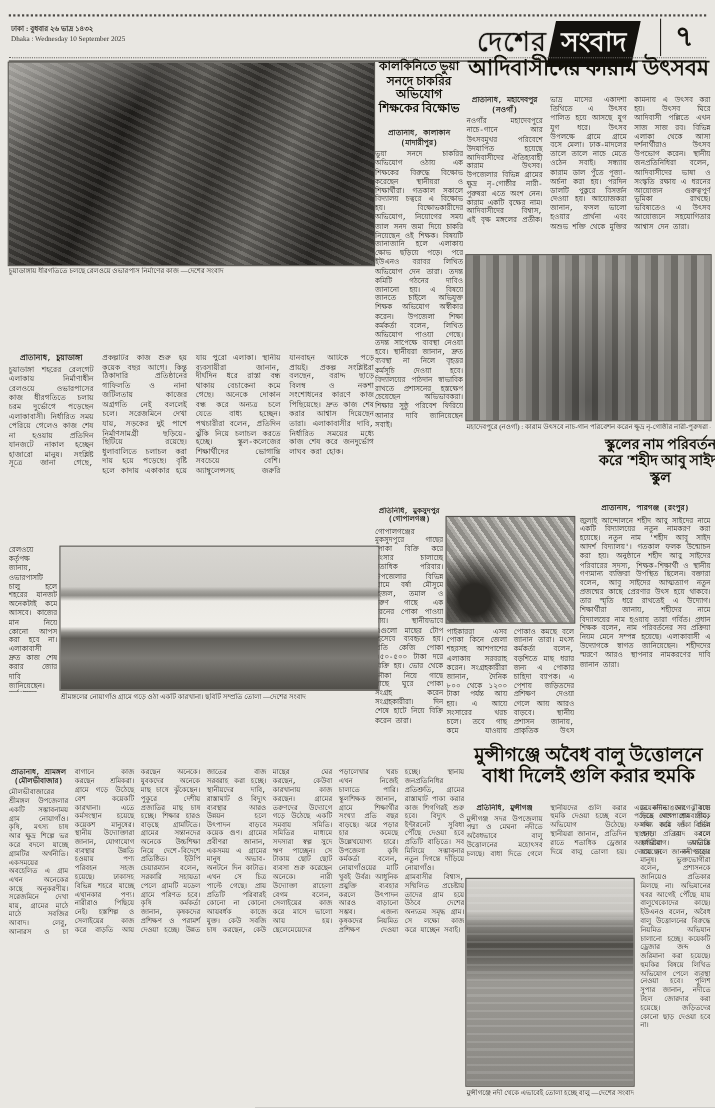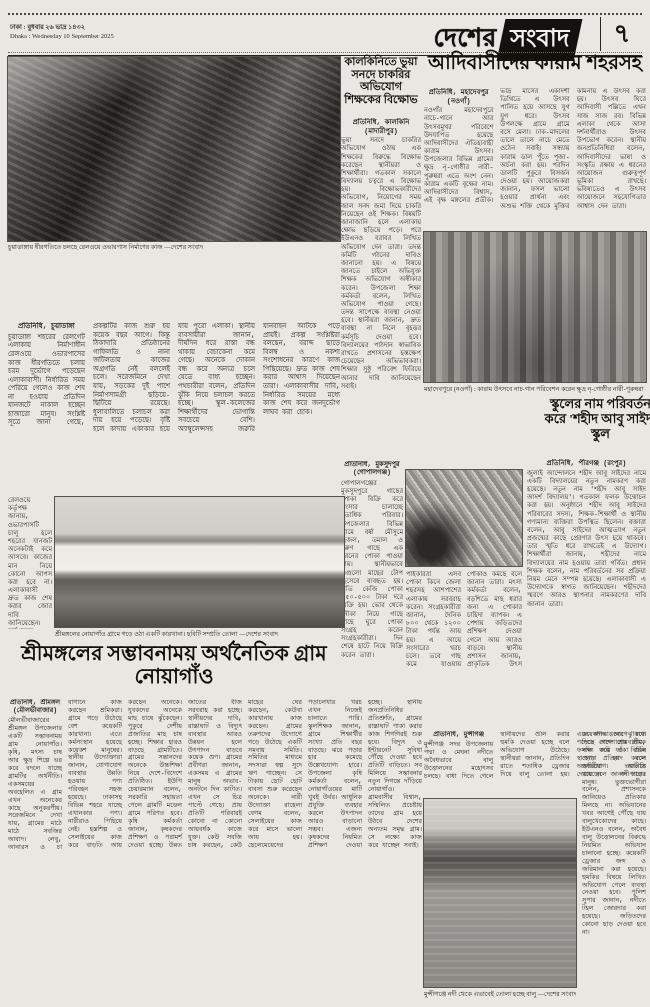--- a/index.html
+++ b/index.html
@@ -4,21 +4,21 @@
 <style>
   html,body{margin:0;padding:0;background:#a9a7a2;}
   .page{position:relative;width:650px;height:1007px;margin:0 auto;background:#e9e7e2;
         font-family:"Liberation Serif","DejaVu Serif",serif;color:#17150f;overflow:hidden;}
   .abs{position:absolute;}
   .masthead{border-top:2px dotted #4a4844;border-bottom:1.5px solid #26241f;}
   .masthead::after{content:"";position:absolute;left:0;right:0;bottom:2px;border-bottom:1px dotted #6b6964;}
   .dateline{font-size:6.5px;line-height:8.5px;color:#33312c;}
   .dateline .bn{font-weight:bold;}
   .logo{white-space:nowrap;}
-  .logo-desher{font-size:25px;font-weight:bold;letter-spacing:.5px;color:#14120e;
+  .logo-desher{font-size:25px;font-weight:normal;letter-spacing:.5px;color:#14120e;
                text-shadow:0 0 1px #14120e;}
   .logo-badge{display:inline-block;background:#14120e;color:#f4f2ed;font-size:24px;font-weight:bold;
               padding:0 9px 2px 9px;transform:skewX(-12deg);margin-left:4px;}
   .logo-badge>span{display:inline-block;transform:skewX(12deg);}
   .pagenum{font-size:26px;font-weight:bold;text-align:center;border-left:1.5px solid #26241f;}
   .headline{font-weight:bold;text-align:center;line-height:1.14;color:#121008;}
   .body-text{text-align:justify;overflow:hidden;line-height:1.26;word-break:break-word;color:#201e18;font-family:Liberation Mono, monospace;}
   .byline{display:block;font-weight:bold;text-align:center;margin-bottom:2px;}
   .photo{position:absolute;outline:1px solid #55534e;}
   .caption{position:absolute;font-size:6.3px;line-height:1.2;color:#26241f;overflow:hidden;white-space:nowrap;}
@@ -53,21 +53,21 @@
     <span>চুয়াডাঙ্গা শহরের রেলগেট এলাকায় নির্মাণাধীন রেলওয়ে ওভারপাসের কাজ ধীরগতিতে চলায় চরম দুর্ভোগে পড়েছেন এলাকাবাসী। নির্ধারিত সময় পেরিয়ে গেলেও কাজ শেষ না হওয়ায় প্রতিদিন যানজটে নাকাল হচ্ছেন হাজারো মানুষ। সংশ্লিষ্ট সূত্রে জানা গেছে, প্রকল্পটির কাজ শুরু হয় কয়েক বছর আগে। কিন্তু ঠিকাদারি প্রতিষ্ঠানের গাফিলতি ও নানা জটিলতায় কাজের অগ্রগতি নেই বললেই চলে। সরেজমিনে দেখা যায়, সড়কের দুই পাশে নির্মাণসামগ্রী ছড়িয়ে-ছিটিয়ে রয়েছে। ধুলাবালিতে চলাচল করা দায় হয়ে পড়েছে। বৃষ্টি হলে কাদায় একাকার হয়ে যায় পুরো এলাকা। স্থানীয় ব্যবসায়ীরা জানান, দীর্ঘদিন ধরে রাস্তা বন্ধ থাকায় বেচাকেনা কমে গেছে। অনেকে দোকান বন্ধ করে অন্যত্র চলে যেতে বাধ্য হচ্ছেন। পথচারীরা বলেন, প্রতিদিন ঝুঁকি নিয়ে চলাচল করতে হচ্ছে। স্কুল-কলেজের শিক্ষার্থীদের ভোগান্তি সবচেয়ে বেশি। অ্যাম্বুলেন্সসহ জরুরি যানবাহন আটকে পড়ে প্রায়ই। প্রকল্প সংশ্লিষ্টরা বলছেন, বরাদ্দ ছাড়ে বিলম্ব ও নকশা সংশোধনের কারণে কাজ পিছিয়েছে। দ্রুত কাজ শেষ করার আশ্বাস দিয়েছেন তারা। এলাকাবাসীর দাবি, নির্ধারিত সময়ের মধ্যে কাজ শেষ করে জনদুর্ভোগ লাঘব করা হোক।</span>
   </div>
   <div class="abs body-text" style="left:8px;top:497px;width:44px;height:132px;font-size:6.5px;">রেলওয়ে কর্তৃপক্ষ জানায়, ওভারপাসটি চালু হলে শহরের যানজট অনেকটাই কমে আসবে। কাজের মান নিয়ে কোনো আপস করা হবে না। এলাকাবাসী দ্রুত কাজ শেষ করার জোর দাবি জানিয়েছেন। কর্তৃপক্ষের কার্যকর পদক্ষেপের অপেক্ষায় রয়েছেন তারা।</div>
 
   <h2 class="abs headline" style="left:341px;top:55px;width:80px;font-size:11px;margin:0;">কালকিনিতে ভুয়া সনদে চাকরির অভিযোগ শিক্ষকের বিক্ষোভ</h2>
   <div class="abs body-text" style="left:341px;top:118px;width:80px;height:274px;font-size:6.5px;">
     <span class="byline" style="font-size:6.8px;">প্রতিনিধি, কালকিনি (মাদারীপুর)</span>
     <span>ভুয়া সনদে চাকরির অভিযোগ ওঠায় এক শিক্ষকের বিরুদ্ধে বিক্ষোভ করেছেন স্থানীয়রা ও শিক্ষার্থীরা। গতকাল সকালে বিদ্যালয় চত্বরে এ বিক্ষোভ হয়। বিক্ষোভকারীদের অভিযোগ, নিয়োগের সময় জাল সনদ জমা দিয়ে চাকরি নিয়েছেন ওই শিক্ষক। বিষয়টি জানাজানি হলে এলাকায় ক্ষোভ ছড়িয়ে পড়ে। পরে ইউএনও বরাবর লিখিত অভিযোগ দেন তারা। তদন্ত কমিটি গঠনের দাবিও জানানো হয়। এ বিষয়ে জানতে চাইলে অভিযুক্ত শিক্ষক অভিযোগ অস্বীকার করেন। উপজেলা শিক্ষা কর্মকর্তা বলেন, লিখিত অভিযোগ পাওয়া গেছে। তদন্ত সাপেক্ষে ব্যবস্থা নেওয়া হবে। স্থানীয়রা জানান, দ্রুত ব্যবস্থা না নিলে বৃহত্তর কর্মসূচি দেওয়া হবে। বিদ্যালয়ের পাঠদান স্বাভাবিক রাখতে প্রশাসনের হস্তক্ষেপ চেয়েছেন অভিভাবকরা। শিক্ষার সুষ্ঠু পরিবেশ ফিরিয়ে আনার দাবি জানিয়েছেন সবাই।</span>
   </div>
 
-  <h1 class="abs headline" style="left:424px;top:52px;width:222px;font-size:19.5px;margin:0;white-space:nowrap;">আদিবাসীদের কারাম শহরসহ</h1>
+  <h1 class="abs headline" style="left:424px;top:52px;width:222px;font-size:19.5px;margin:0;white-space:nowrap;">আদিবাসীদের কারাম উৎসবম</h1>
   <div class="abs body-text cols3" style="left:424px;top:88px;width:222px;height:142px;font-size:6.5px;">
     <span class="byline" style="font-size:6.8px;">প্রতিনিধি, মহাদেবপুর (নওগাঁ)</span>
     <span>নওগাঁর মহাদেবপুরে নাচে-গানে আর উৎসবমুখর পরিবেশে উদযাপিত হয়েছে আদিবাসীদের ঐতিহ্যবাহী কারাম উৎসব। উপজেলার বিভিন্ন গ্রামের ক্ষুদ্র নৃ-গোষ্ঠীর নারী-পুরুষরা এতে অংশ নেন। কারাম একটি বৃক্ষের নাম। আদিবাসীদের বিশ্বাস, এই বৃক্ষ মঙ্গলের প্রতীক। ভাদ্র মাসের একাদশী তিথিতে এ উৎসব পালিত হয়ে আসছে যুগ যুগ ধরে। উৎসব উপলক্ষে গ্রামে গ্রামে বসে মেলা। ঢাক-মাদলের তালে তালে নাচে মেতে ওঠেন সবাই। সন্ধ্যায় কারাম ডাল পুঁতে পূজা-অর্চনা করা হয়। পরদিন ডালটি পুকুরে বিসর্জন দেওয়া হয়। আয়োজকরা জানান, ফসল ভালো হওয়ার প্রার্থনা এবং অশুভ শক্তি থেকে মুক্তির কামনায় এ উৎসব করা হয়। উৎসব ঘিরে আদিবাসী পল্লিতে এখন সাজ সাজ রব। বিভিন্ন এলাকা থেকে আসা দর্শনার্থীরাও উৎসব উপভোগ করেন। স্থানীয় জনপ্রতিনিধিরা বলেন, আদিবাসীদের ভাষা ও সংস্কৃতি রক্ষায় এ ধরনের আয়োজন গুরুত্বপূর্ণ ভূমিকা রাখছে। ভবিষ্যতেও এ উৎসব আয়োজনে সহযোগিতার আশ্বাস দেন তারা।</span>
   </div>
   <div class="photo" style="left:424px;top:232px;width:222px;height:150px;background:
       radial-gradient(ellipse at 50% 88%,rgba(0,0,0,.38),transparent 62%),
       repeating-linear-gradient(90deg,#8f8d88 0 6px,#6f6d68 6px 12px,#a3a19c 12px 18px),
       linear-gradient(#b2b0ab 0%,#8a8883 45%,#6f6d68 100%);"></div>
   <div class="caption" style="left:424px;top:385px;width:222px;">মহাদেবপুরে (নওগাঁ) : কারাম উৎসবে নাচ-গান পরিবেশন করেন ক্ষুদ্র নৃ-গোষ্ঠীর নারী-পুরুষরা —দেশের সংবাদ</div>
 
@@ -83,26 +83,26 @@
 
   <h2 class="abs headline" style="left:541px;top:397px;width:119px;font-size:13px;margin:0;">স্কুলের নাম পরিবর্তন করে 'শহীদ আবু সাইদ' স্কুল</h2>
   <div class="abs body-text" style="left:527px;top:459px;width:119px;height:216px;font-size:6.5px;">
     <span class="byline" style="font-size:6.8px;">প্রতিনিধি, পীরগঞ্জ (রংপুর)</span>
     <span>জুলাই আন্দোলনে শহীদ আবু সাইদের নামে একটি বিদ্যালয়ের নতুন নামকরণ করা হয়েছে। নতুন নাম 'শহীদ আবু সাইদ আদর্শ বিদ্যালয়'। গতকাল ফলক উন্মোচন করা হয়। অনুষ্ঠানে শহীদ আবু সাইদের পরিবারের সদস্য, শিক্ষক-শিক্ষার্থী ও স্থানীয় গণ্যমান্য ব্যক্তিরা উপস্থিত ছিলেন। বক্তারা বলেন, আবু সাইদের আত্মত্যাগ নতুন প্রজন্মের কাছে প্রেরণার উৎস হয়ে থাকবে। তার স্মৃতি ধরে রাখতেই এ উদ্যোগ। শিক্ষার্থীরা জানায়, শহীদের নামে বিদ্যালয়ের নাম হওয়ায় তারা গর্বিত। প্রধান শিক্ষক বলেন, নাম পরিবর্তনের সব প্রক্রিয়া নিয়ম মেনে সম্পন্ন হয়েছে। এলাকাবাসী এ উদ্যোগকে স্বাগত জানিয়েছেন। শহীদদের স্মরণে আরও স্থাপনার নামকরণের দাবি জানান তারা।</span>
   </div>
 
   <div class="photo" style="left:55px;top:497px;width:289px;height:130px;background:
       linear-gradient(180deg,#d8d6d1 0%,#cfcdc8 28%,#a5a39e 31%,#8f8d88 34%,#eceae5 38%,#f0eee9 56%,#8f8d88 60%,#5f5d58 64%,#7d7b76 78%,#504e49 100%);"></div>
   <div class="caption" style="left:55px;top:630px;width:289px;">শ্রীমঙ্গলের নোয়াগাঁও গ্রামে গড়ে ওঠা একটি কারখানা। ছবিটি সম্প্রতি তোলা —দেশের সংবাদ</div>
-  <h1 class="abs headline" style="left:8px;top:642px;width:332px;font-size:20.5px;margin:0;">শ্রীমঙ্গলের সম্ভাবনাময় অর্থনৈতিক গ্রাম নোয়াগাঁও</h1>
   <div class="abs body-text cols7" style="left:8px;top:699px;width:414px;height:303px;font-size:6.3px;">
     <span class="byline" style="font-size:6.5px;">প্রতিনিধি, শ্রীমঙ্গল (মৌলভীবাজার)</span>
     <span>মৌলভীবাজারের শ্রীমঙ্গল উপজেলার একটি সম্ভাবনাময় গ্রাম নোয়াগাঁও। কৃষি, মৎস্য চাষ আর ক্ষুদ্র শিল্পে ভর করে বদলে যাচ্ছে গ্রামটির অর্থনীতি। একসময়ের অবহেলিত এ গ্রাম এখন অনেকের কাছে অনুকরণীয়। সরেজমিনে দেখা যায়, গ্রামের মাঠে মাঠে সবজির আবাদ। লেবু, আনারস ও চা বাগানে কাজ করছেন শ্রমিকরা। গ্রামে গড়ে উঠেছে বেশ কয়েকটি কারখানা। এতে কর্মসংস্থান হয়েছে কয়েকশ মানুষের। স্থানীয় উদ্যোক্তারা জানান, যোগাযোগ ব্যবস্থার উন্নতি হওয়ায় পণ্য পরিবহন সহজ হয়েছে। ঢাকাসহ বিভিন্ন শহরে যাচ্ছে এখানকার পণ্য। নারীরাও পিছিয়ে নেই। হস্তশিল্প ও সেলাইয়ের কাজ করে বাড়তি আয় করছেন অনেকে। যুবকদের অনেকে মাছ চাষে ঝুঁকেছেন। পুকুরে দেশীয় প্রজাতির মাছ চাষ হচ্ছে। শিক্ষার হারও বাড়ছে গ্রামটিতে। গ্রামের সন্তানদের অনেকে উচ্চশিক্ষা নিয়ে দেশে-বিদেশে প্রতিষ্ঠিত। ইউপি চেয়ারম্যান বলেন, সরকারি সহায়তা পেলে গ্রামটি মডেল গ্রামে পরিণত হবে। কৃষি কর্মকর্তা জানান, কৃষকদের প্রশিক্ষণ ও পরামর্শ দেওয়া হচ্ছে। উন্নত জাতের বীজ সরবরাহ করা হচ্ছে। স্থানীয়দের দাবি, রাস্তাঘাট ও বিদ্যুৎ ব্যবস্থার আরও উন্নয়ন হলে উৎপাদন বাড়বে কয়েক গুণ। গ্রামের প্রবীণরা জানান, একসময় এ গ্রামের মানুষ অভাব-অনটনে দিন কাটাত। এখন সে চিত্র পাল্টে গেছে। প্রায় প্রতিটি পরিবারই কোনো না কোনো আয়বর্ধক কাজে যুক্ত। কেউ সবজি চাষ করছেন, কেউ মাছের ঘের করছেন, কেউবা কারখানায় কাজ করছেন। গ্রামের তরুণদের উদ্যোগে গড়ে উঠেছে একটি সমবায় সমিতি। সমিতির মাধ্যমে সদস্যরা স্বল্প সুদে ঋণ পাচ্ছেন। সে টাকায় ছোট ছোট ব্যবসা শুরু করেছেন অনেকে। নারী উদ্যোক্তা রাহেলা বেগম বলেন, সেলাইয়ের কাজ করে মাসে ভালো আয় হয়। ছেলেমেয়েদের পড়ালেখার খরচ এখন নিজেই চালাতে পারি। স্কুলশিক্ষক জানান, গ্রামে শিক্ষার্থীর সংখ্যা প্রতি বছর বাড়ছে। ঝরে পড়ার হার কমেছে উল্লেখযোগ্য হারে। উপজেলা কৃষি কর্মকর্তা বলেন, নোয়াগাঁওয়ের মাটি খুবই উর্বর। আধুনিক প্রযুক্তি ব্যবহার করলে উৎপাদন আরও বাড়ানো সম্ভব। এজন্য কৃষকদের নিয়মিত প্রশিক্ষণ দেওয়া হচ্ছে। স্থানীয় জনপ্রতিনিধির প্রতিশ্রুতি, গ্রামের রাস্তাঘাট পাকা করার কাজ শিগগিরই শুরু হবে। বিদ্যুৎ ও ইন্টারনেট সুবিধা পৌঁছে দেওয়া হবে প্রতিটি বাড়িতে। সব মিলিয়ে সম্ভাবনার নতুন দিগন্তে দাঁড়িয়ে নোয়াগাঁও। গ্রামবাসীর বিশ্বাস, সম্মিলিত প্রচেষ্টায় তাদের গ্রাম হয়ে উঠবে দেশের অন্যতম সমৃদ্ধ গ্রাম। সে লক্ষ্যে কাজ করে যাচ্ছেন সবাই।</span>
   </div>
 
+  <h2 class="abs headline" style="left:424px;top:677px;width:222px;font-size:17px;margin:0;">মুন্সীগঞ্জে অবৈধ বালু উত্তোলনে বাধা দিলেই গুলি করার হুমকি</h2>
   <div class="abs body-text cols3" style="left:424px;top:731px;width:222px;height:64px;font-size:6.3px;">
     <span class="byline" style="font-size:6.5px;">প্রতিনিধি, মুন্সীগঞ্জ</span>
     <span>মুন্সীগঞ্জ সদর উপজেলায় পদ্মা ও মেঘনা নদীতে অবৈধভাবে বালু উত্তোলনের মহোৎসব চলছে। বাধা দিতে গেলে স্থানীয়দের গুলি করার হুমকি দেওয়া হচ্ছে বলে অভিযোগ উঠেছে। স্থানীয়রা জানান, প্রতিদিন রাতে শতাধিক ড্রেজার দিয়ে বালু তোলা হয়। এতে নদীভাঙনের ঝুঁকিতে পড়েছে আশপাশের গ্রাম, ফসলি জমি ও বিভিন্ন স্থাপনা। প্রতিবাদ করলে অস্ত্রধারীরা ভয়ভীতি দেখায় বলে জানান তারা।</span>
   </div>
   <div class="photo" style="left:424px;top:799px;width:152px;height:188px;background:
       repeating-linear-gradient(180deg,rgba(255,255,255,.12) 0 2px,transparent 2px 7px),
       linear-gradient(180deg,#d5d3ce 0%,#c6c4bf 16%,#8a8883 22%,#504e49 32%,#6f6d68 40%,#9b9994 50%,#8a8883 100%);"></div>
   <div class="caption" style="left:424px;top:990px;width:152px;">মুন্সীগঞ্জে নদী থেকে এভাবেই তোলা হচ্ছে বালু —দেশের সংবাদ</div>
   <div class="abs body-text" style="left:582px;top:731px;width:64px;height:268px;font-size:6.3px;">কয়েকদিন আগে বাধা দিতে গেলে গ্রামবাসীকে লক্ষ্য করে ফাঁকা গুলি ছোড়া হয় বলে অভিযোগ। আতঙ্কে রয়েছেন নদীপাড়ের মানুষ। ভুক্তভোগীরা বলেন, প্রশাসনকে জানিয়েও প্রতিকার মিলছে না। অভিযানের খবর আগেই পৌঁছে যায় বালুখেকোদের কাছে। ইউএনও বলেন, অবৈধ বালু উত্তোলনের বিরুদ্ধে নিয়মিত অভিযান চালানো হচ্ছে। কয়েকটি ড্রেজার জব্দ ও জরিমানা করা হয়েছে। হুমকির বিষয়ে লিখিত অভিযোগ পেলে ব্যবস্থা নেওয়া হবে। পুলিশ সুপার জানান, নদীতে টহল জোরদার করা হয়েছে। জড়িতদের কোনো ছাড় দেওয়া হবে না।</div>
 

